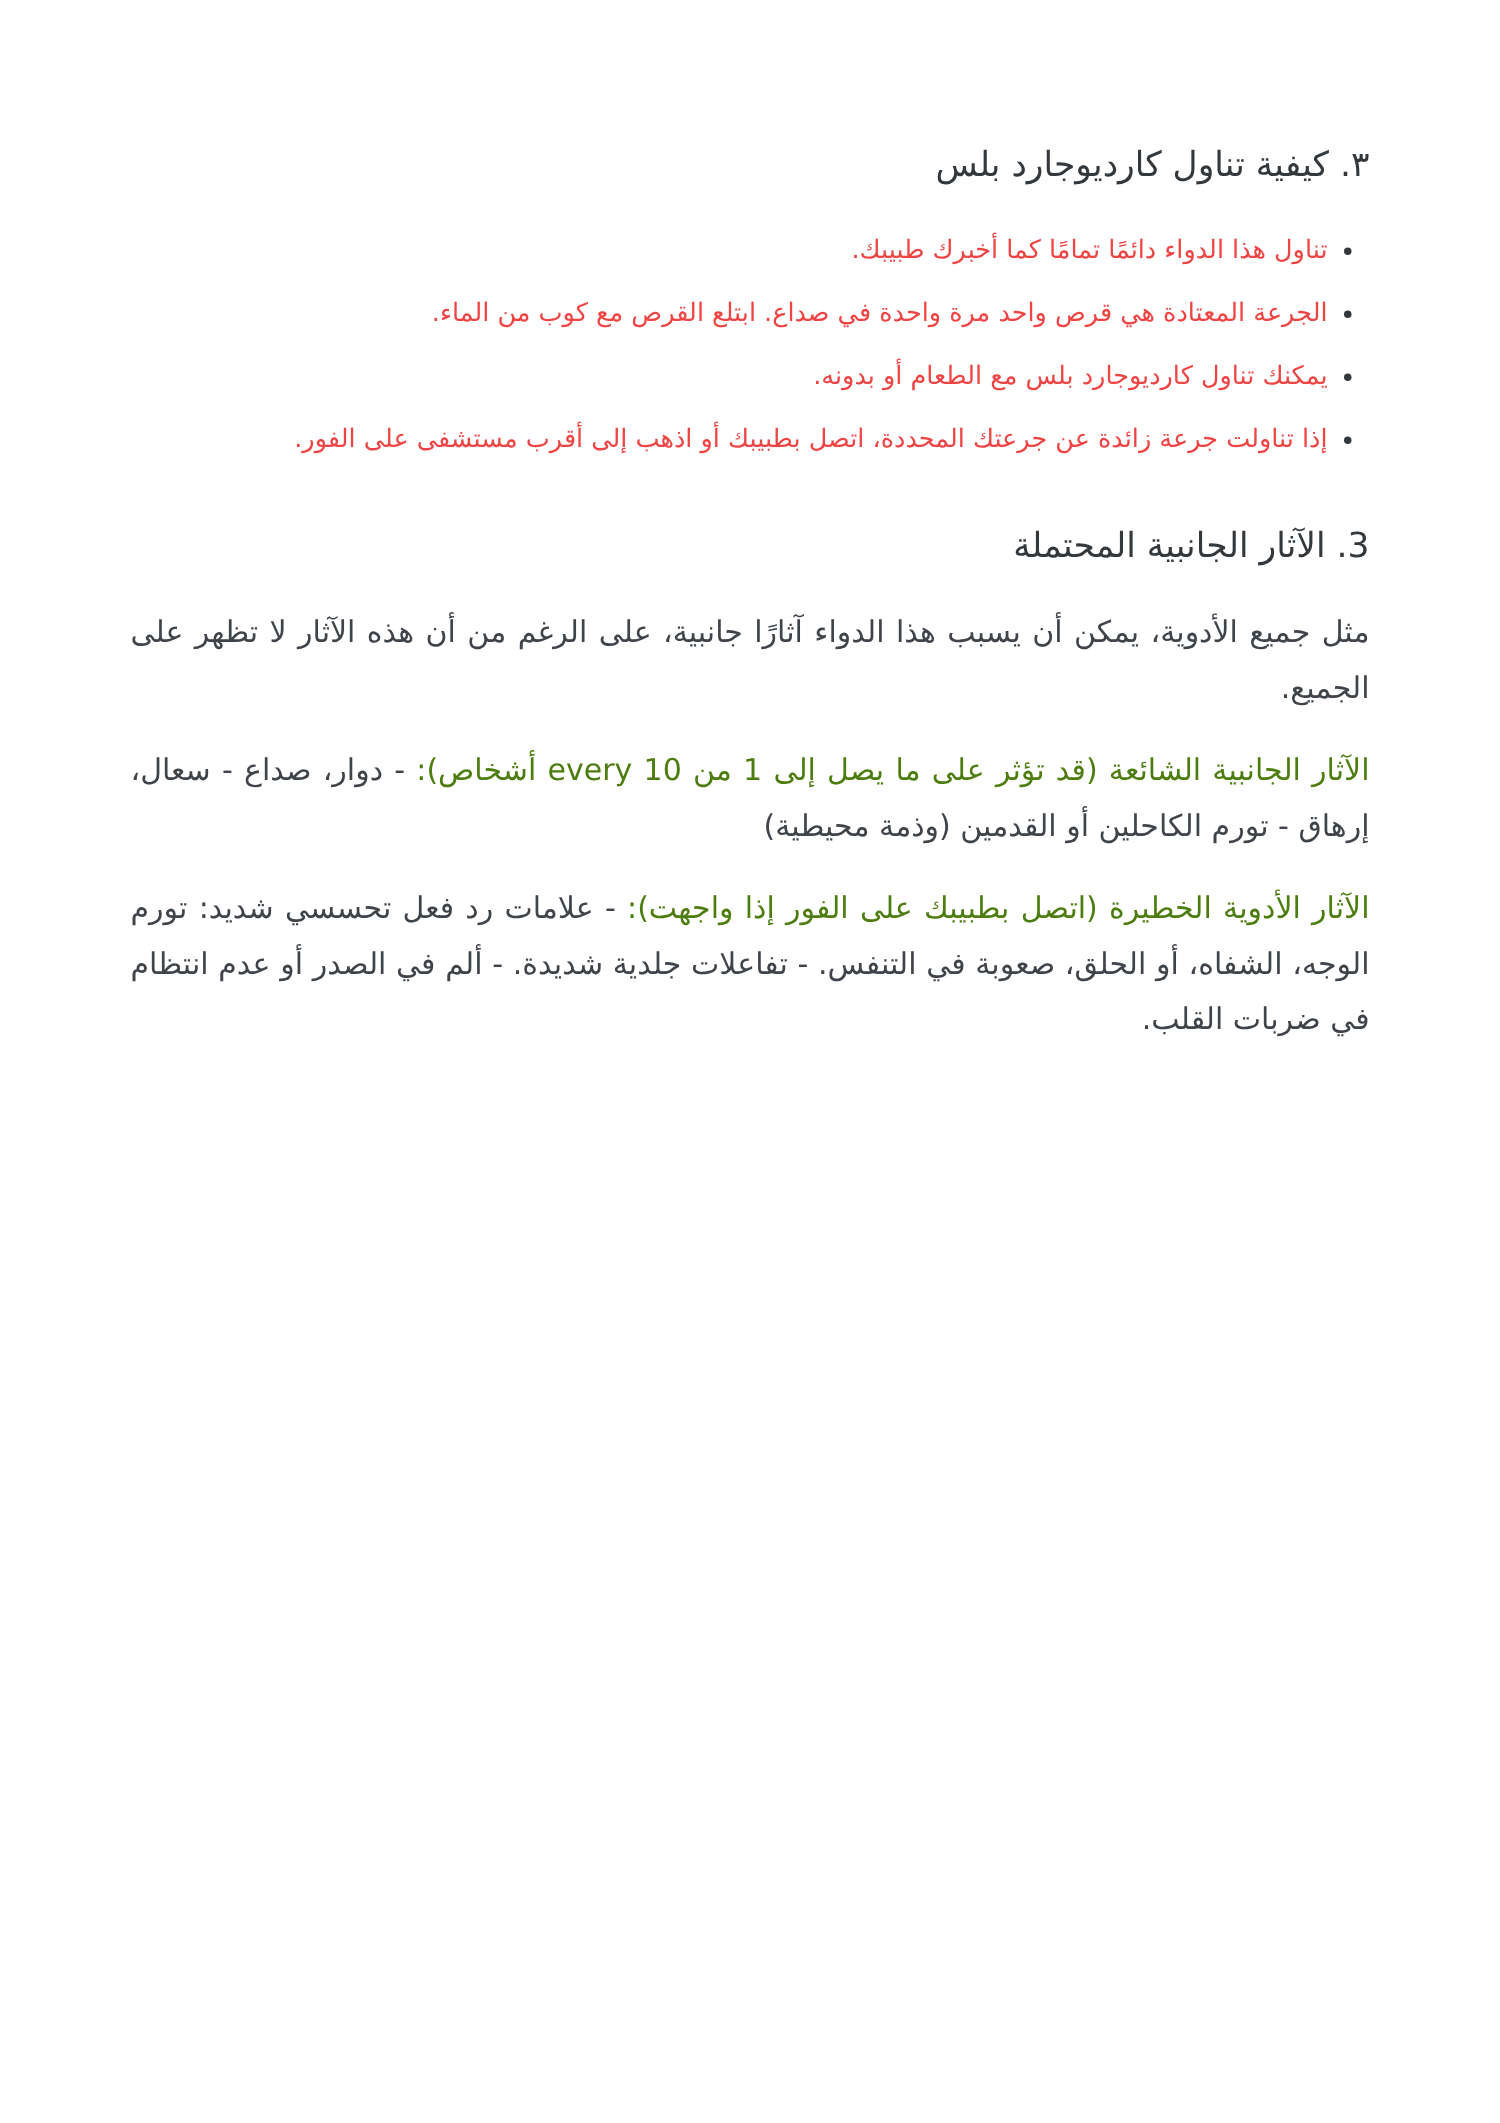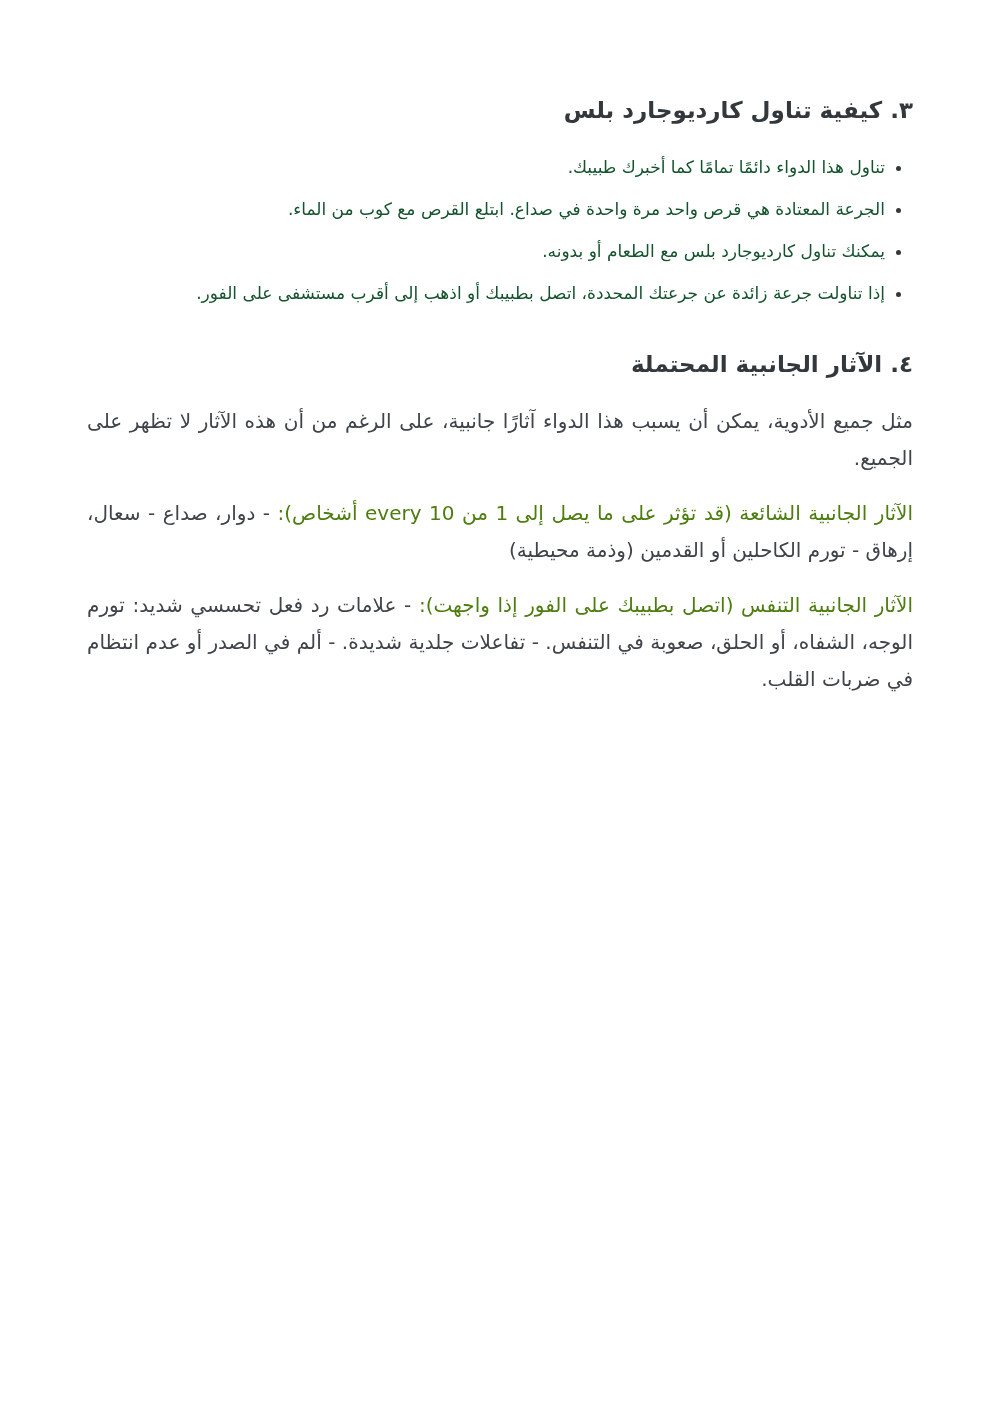--- a/index.html
+++ b/index.html
@@ -16,40 +16,40 @@
   }
   .page {
     box-sizing: border-box;
     width: 1000px;
     height: 1415px;
     padding: 93px 87px 40px 87px;
     background: #ffffff;
   }
   .section-heading {
     font-size: 23px;
-    font-weight: 700;
+    font-weight: 400;
     color: #33383d;
     line-height: 34px;
     margin: 0 0 26px 0;
     text-align: right;
   }
   .section-heading.with-gap {
     margin-top: 40px;
     margin-bottom: 22px;
   }
   ul.bullet-list {
     list-style: disc outside;
     margin: 0;
     padding: 0 28px 0 0;
   }
   ul.bullet-list > li {
     font-size: 17px;
     line-height: 28px;
     margin: 0 0 14px 0;
-    color: #14532d;
+    color: #ef4444;
     text-align: right;
   }
   ul.bullet-list > li:last-child {
     margin-bottom: 0;
     text-align: right;
   }
   ul.bullet-list > li::marker {
     color: #33383d;
     font-size: 15px;
   }
@@ -75,27 +75,27 @@
 
   <h2 class="section-heading">٣. كيفية تناول كارديوجارد بلس</h2>
 
   <ul class="bullet-list">
     <li>تناول هذا الدواء دائمًا تمامًا كما أخبرك طبيبك.</li>
     <li>الجرعة المعتادة هي قرص واحد مرة واحدة في صداع. ابتلع القرص مع كوب من الماء.</li>
     <li>يمكنك تناول كارديوجارد بلس مع الطعام أو بدونه.</li>
     <li>إذا تناولت جرعة زائدة عن جرعتك المحددة، اتصل بطبيبك أو اذهب إلى أقرب مستشفى على الفور.</li>
   </ul>
 
-  <h2 class="section-heading with-gap">٤. الآثار الجانبية المحتملة</h2>
+  <h2 class="section-heading with-gap">3. الآثار الجانبية المحتملة</h2>
 
   <p class="para">
     <span>مثل جميع الأدوية، يمكن أن يسبب هذا الدواء آثارًا جانبية، على الرغم من أن هذه الآثار لا تظهر على الجميع.</span>
   </p>
 
   <p class="para">
     <strong class="lead">الآثار الجانبية الشائعة (قد تؤثر على ما يصل إلى 1 من every 10 أشخاص):</strong><span> - دوار، صداع - سعال، إرهاق - تورم الكاحلين أو القدمين (وذمة محيطية)</span>
   </p>
 
   <p class="para">
-    <strong class="lead">الآثار الجانبية التنفس (اتصل بطبيبك على الفور إذا واجهت):</strong><span> - علامات رد فعل تحسسي شديد: تورم الوجه، الشفاه، أو الحلق، صعوبة في التنفس. - تفاعلات جلدية شديدة. - ألم في الصدر أو عدم انتظام في ضربات القلب.</span>
+    <strong class="lead">الآثار الأدوية الخطيرة (اتصل بطبيبك على الفور إذا واجهت):</strong><span> - علامات رد فعل تحسسي شديد: تورم الوجه، الشفاه، أو الحلق، صعوبة في التنفس. - تفاعلات جلدية شديدة. - ألم في الصدر أو عدم انتظام في ضربات القلب.</span>
   </p>
 
 </div>
 
 </body></html>

